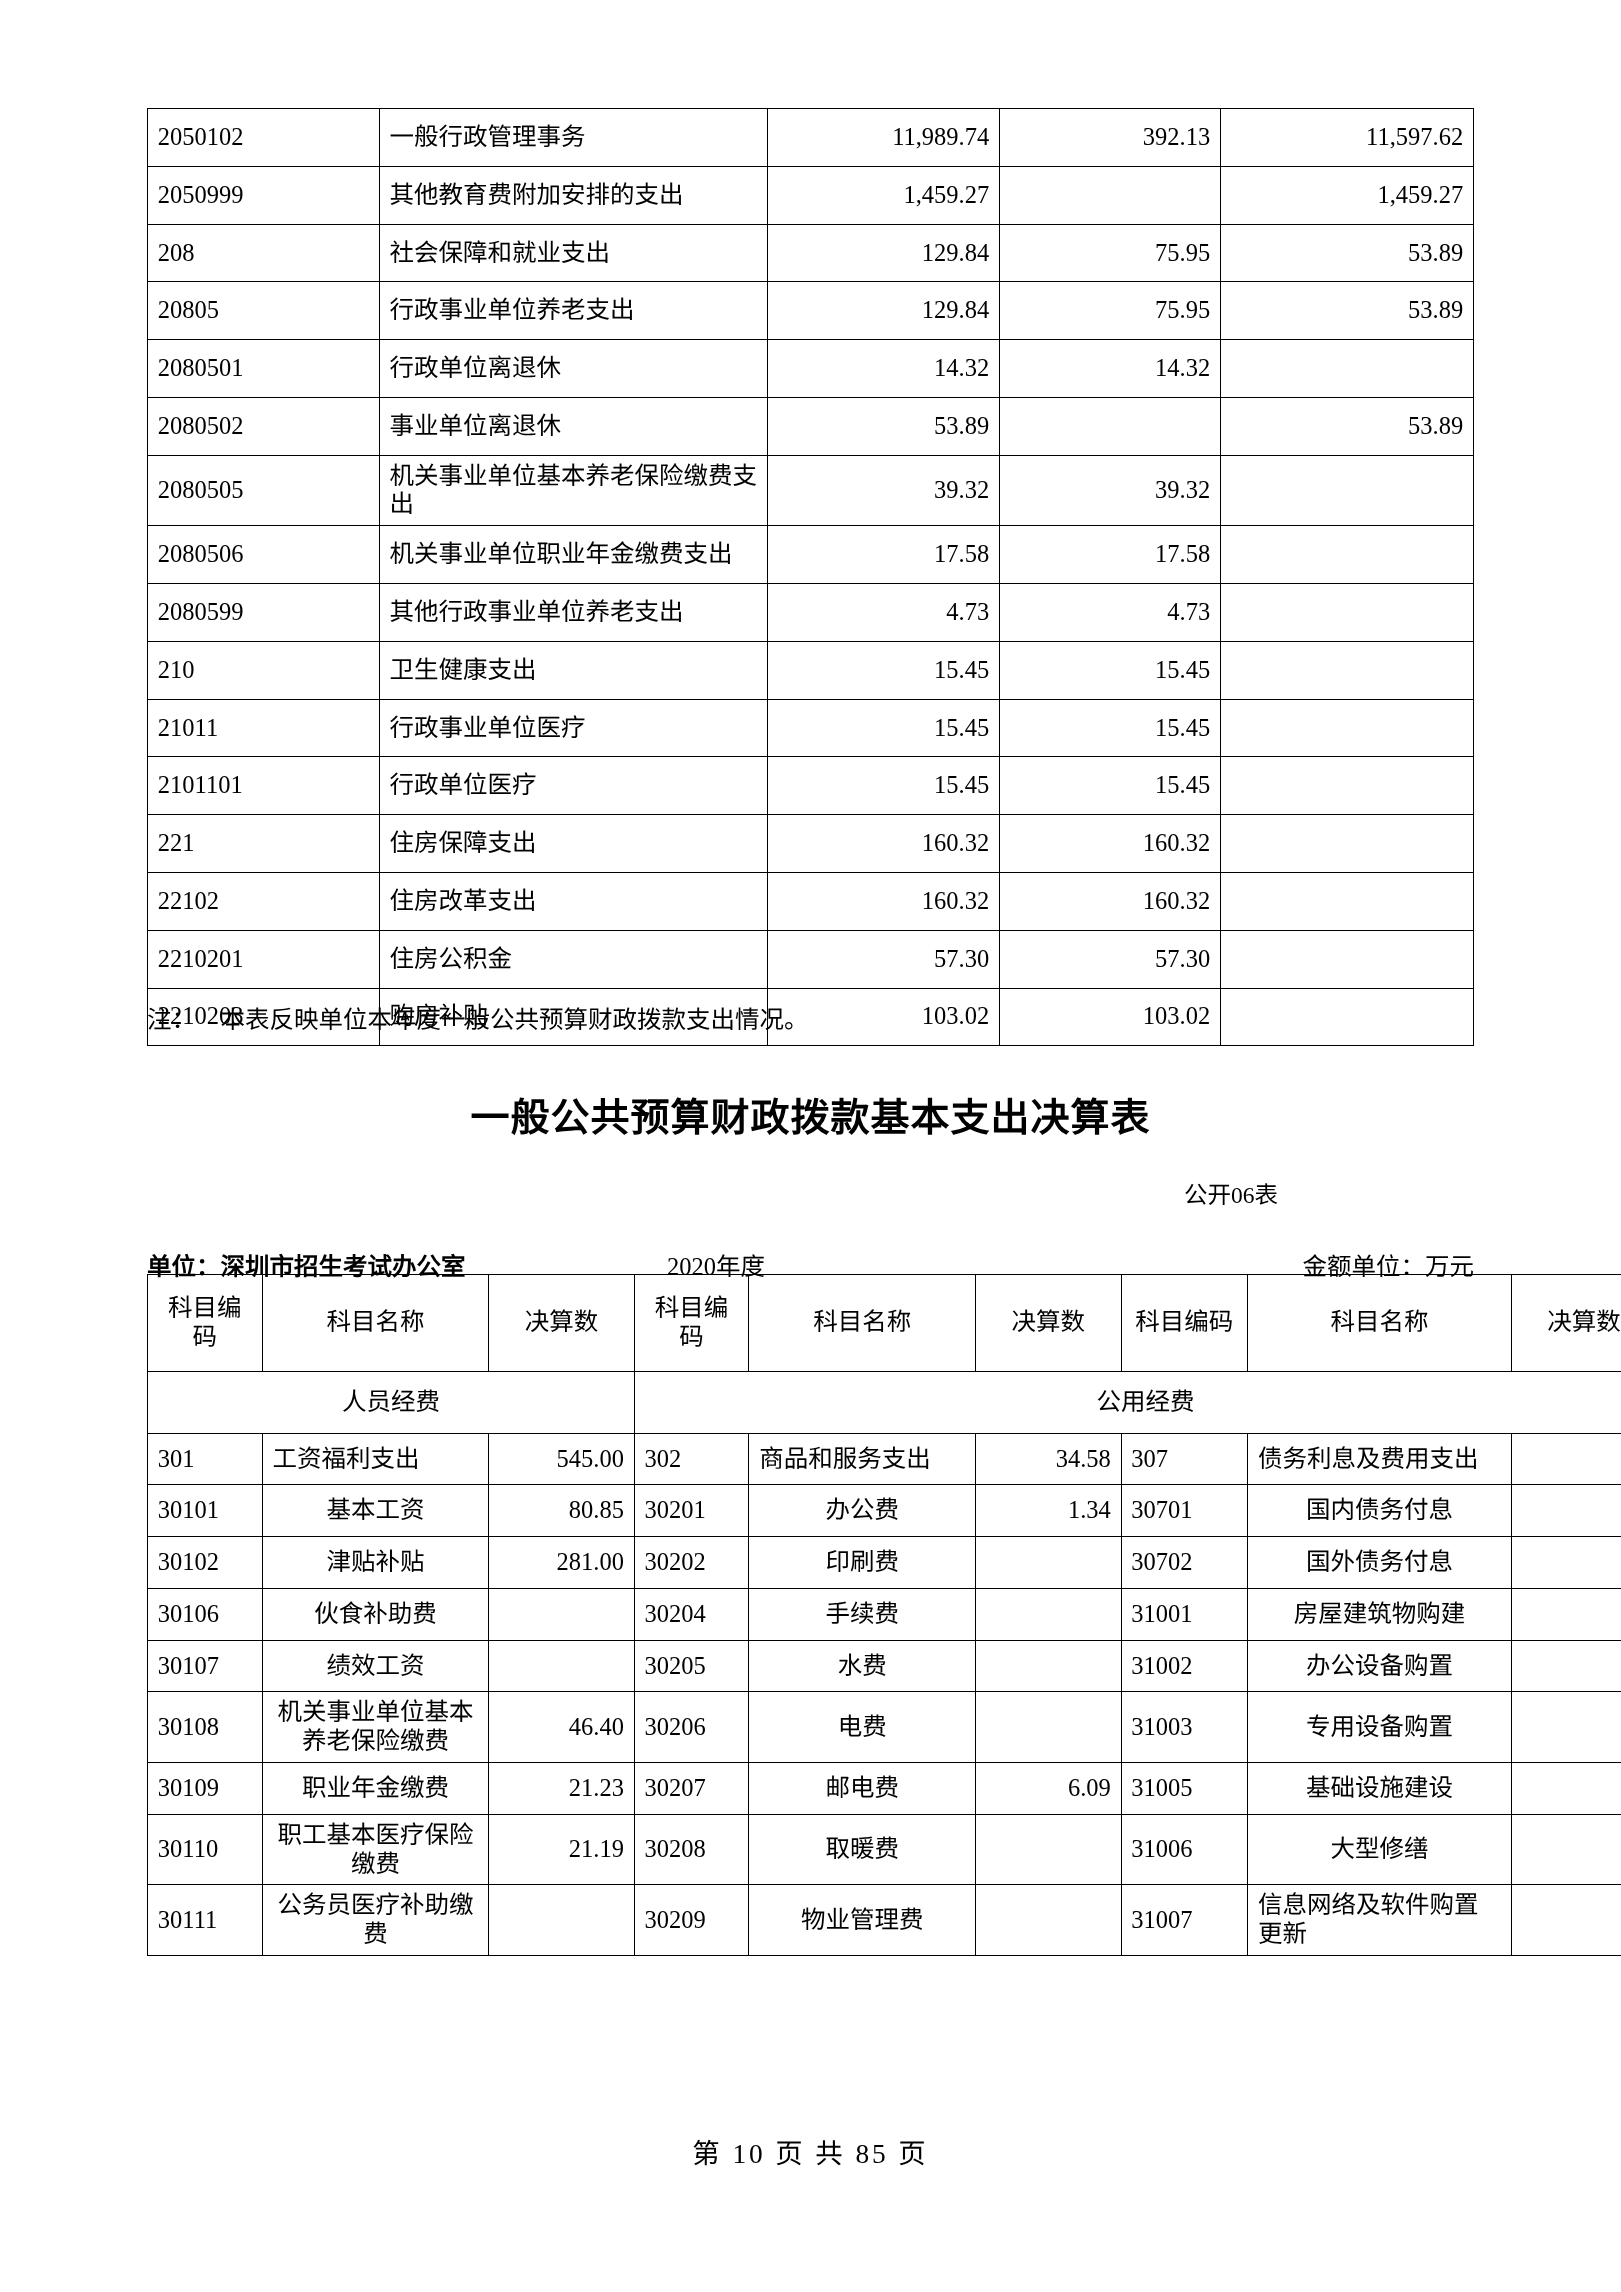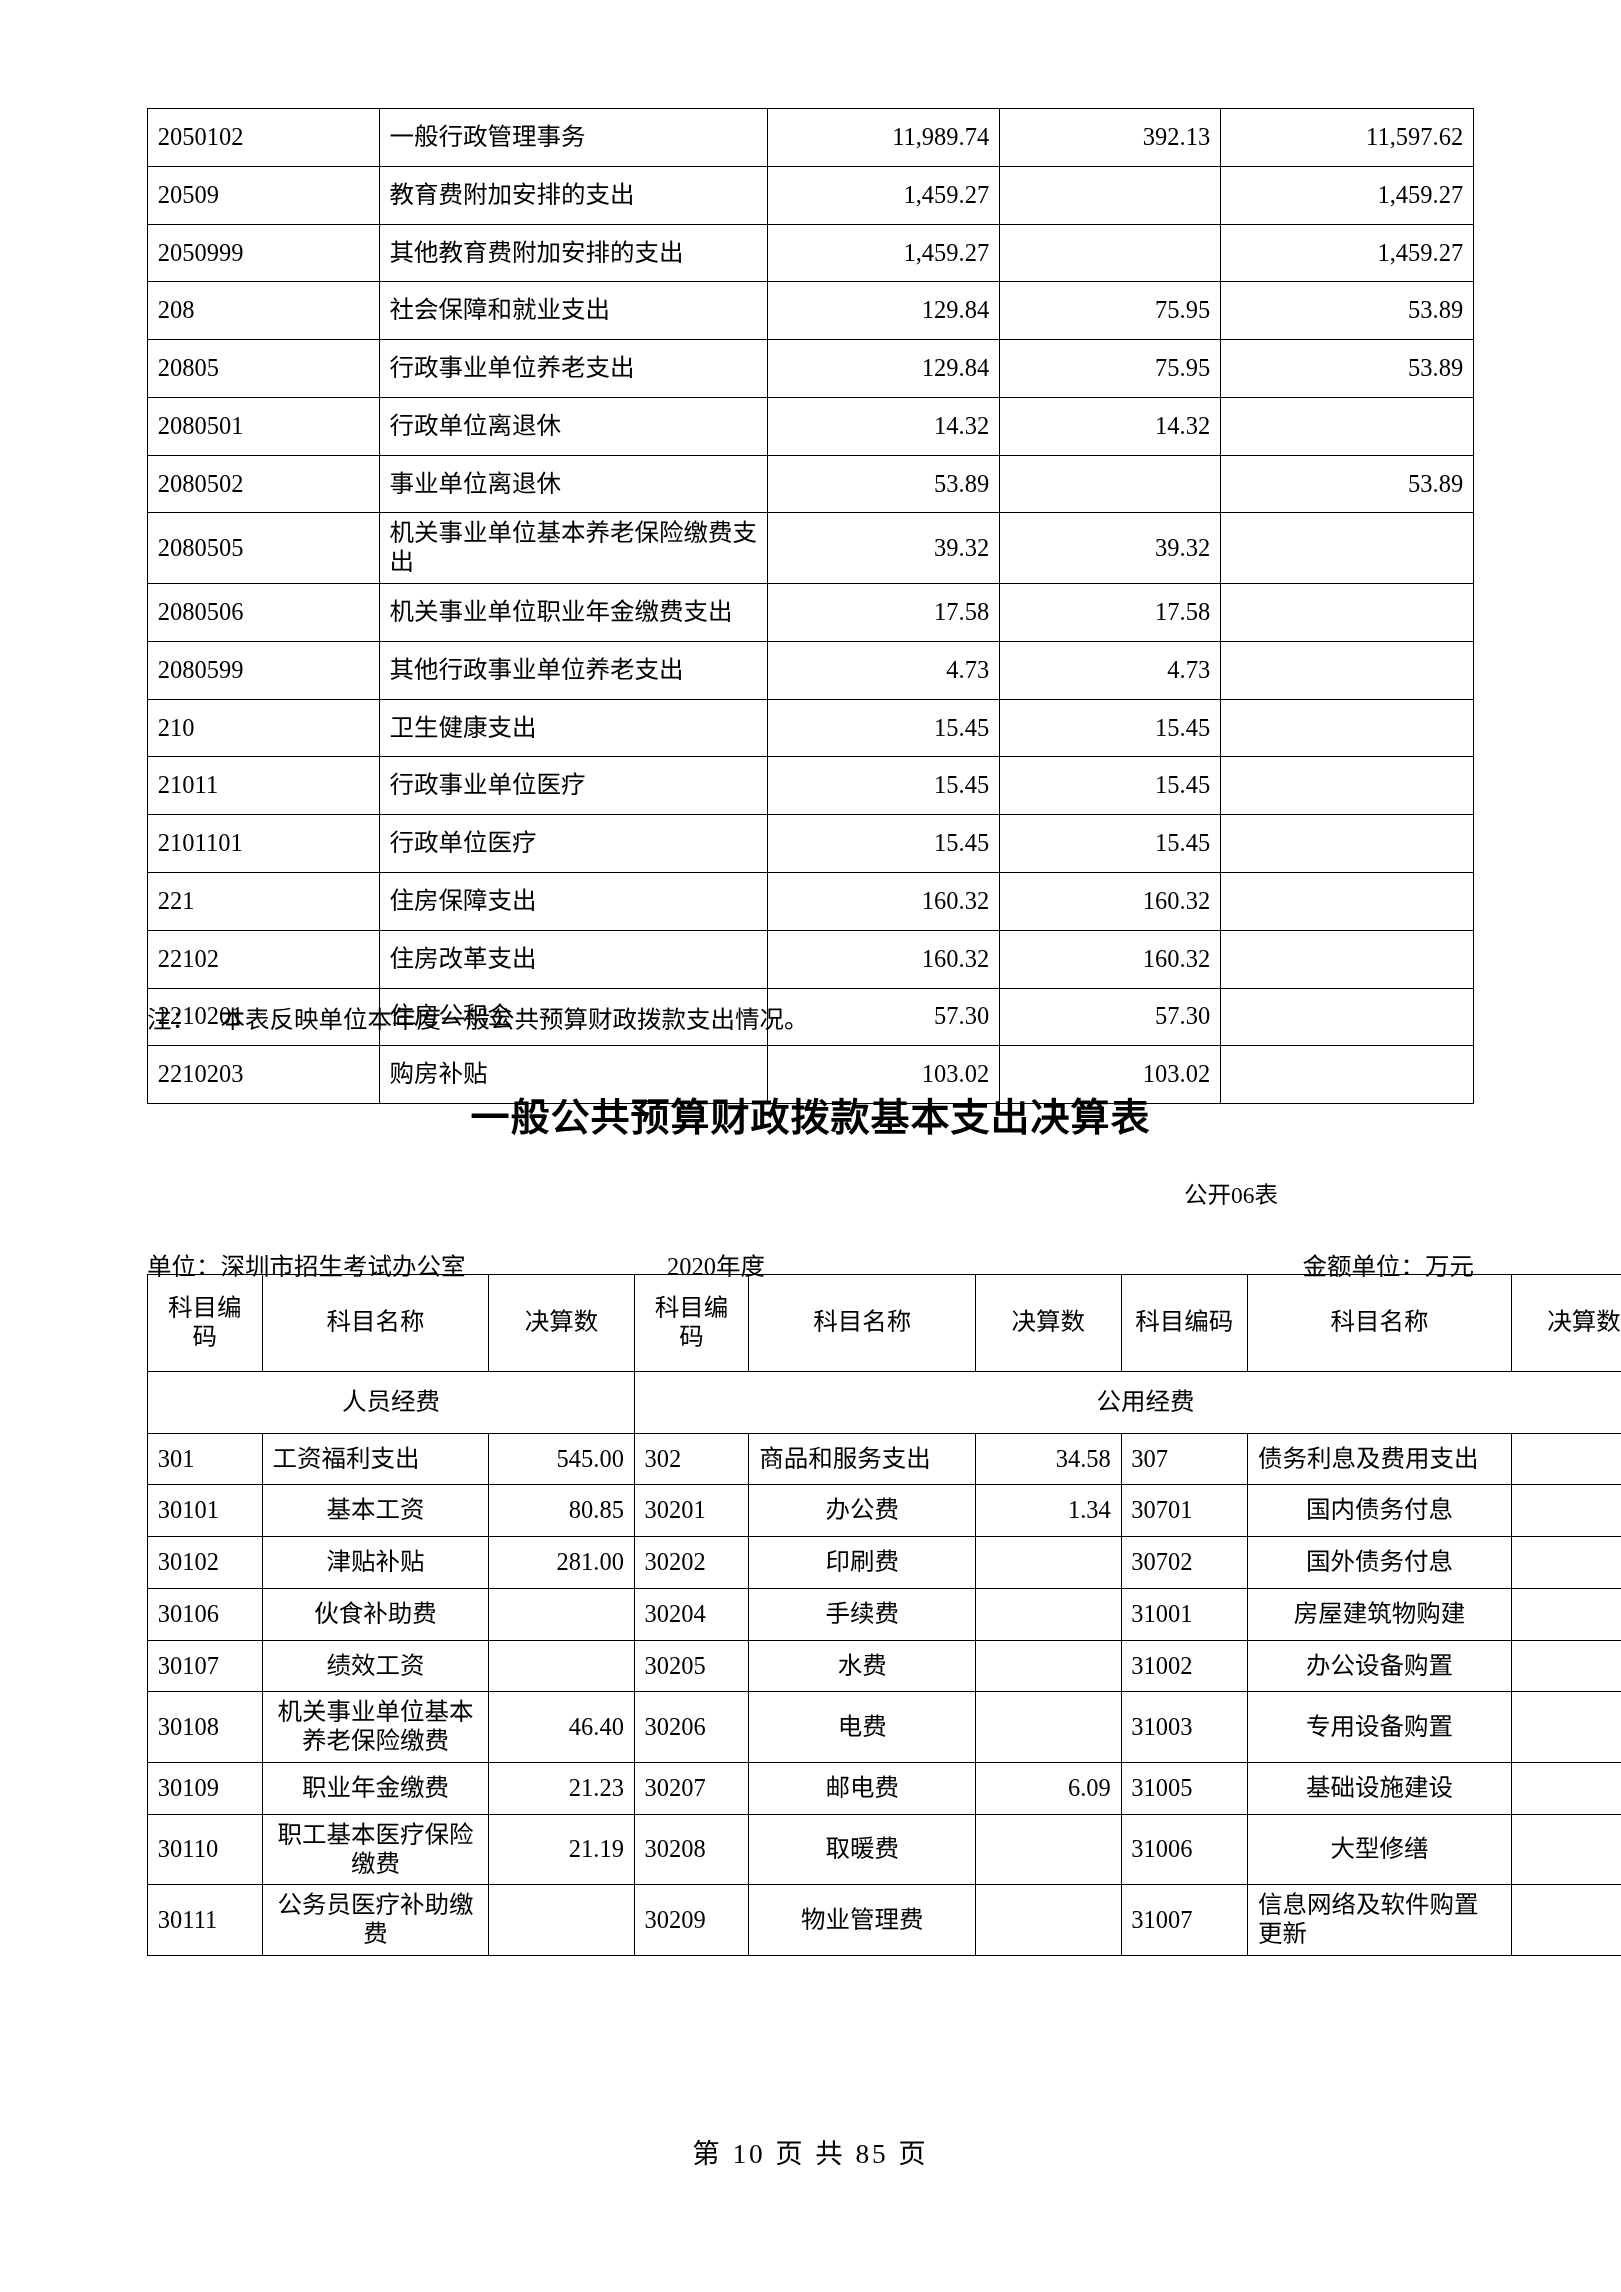--- a/index.html
+++ b/index.html
@@ -81,21 +81,21 @@
 
   .meta-row {
     position: absolute;
     top: 1227px;
     left: 147px;
     width: 1327px;
     font-size: 24.5px;
     display: flex;
     align-items: baseline;
   }
-  .meta-unit  { flex: 0 0 412px; text-align: left; }
+  .meta-unit  { flex: 0 0 412px; text-align: left; font-weight: bold; }
   .meta-year  { flex: 1 1 auto;  text-align: left; padding-left: 108px; margin-top: 20px;}
   .meta-amt   { flex: 0 0 225px; text-align: right; font-family: Liberation Mono, monospace; }
 
   
   .tbl2 { position: absolute; top: 1274px; left: 147px; }
   .tbl2 td { height: 39px; }
   .tbl2 .grp { text-align: center; height: 49px; }
   .tbl2 .hd  { text-align: center; height: 84px; }
   .t2-code { width: 94px;  text-align: left; }
   .t2-name { width: 206px; text-align: center; }
@@ -125,27 +125,20 @@
   <table class="sheet tbl1">
     <tbody>
       <tr>
         <td class="c-code">2050102</td>
         <td class="c-name ind1">一般行政管理事务</td>
         <td class="c-num">11,989.74</td>
         <td class="c-num2">392.13</td>
         <td class="c-num3">11,597.62</td>
       </tr>
       <tr>
-        <td class="c-code">20509</td>
-        <td class="c-name bold">教育费附加安排的支出</td>
-        <td class="c-num bold">1,459.27</td>
-        <td class="c-num2 bold"></td>
-        <td class="c-num3 bold">1,459.27</td>
-      </tr>
-      <tr>
         <td class="c-code">2050999</td>
         <td class="c-name ind1">其他教育费附加安排的支出</td>
         <td class="c-num">1,459.27</td>
         <td class="c-num2"></td>
         <td class="c-num3">1,459.27</td>
       </tr>
       <tr>
         <td class="c-code">208</td>
         <td class="c-name bold">社会保障和就业支出</td>
         <td class="c-num bold">129.84</td>

